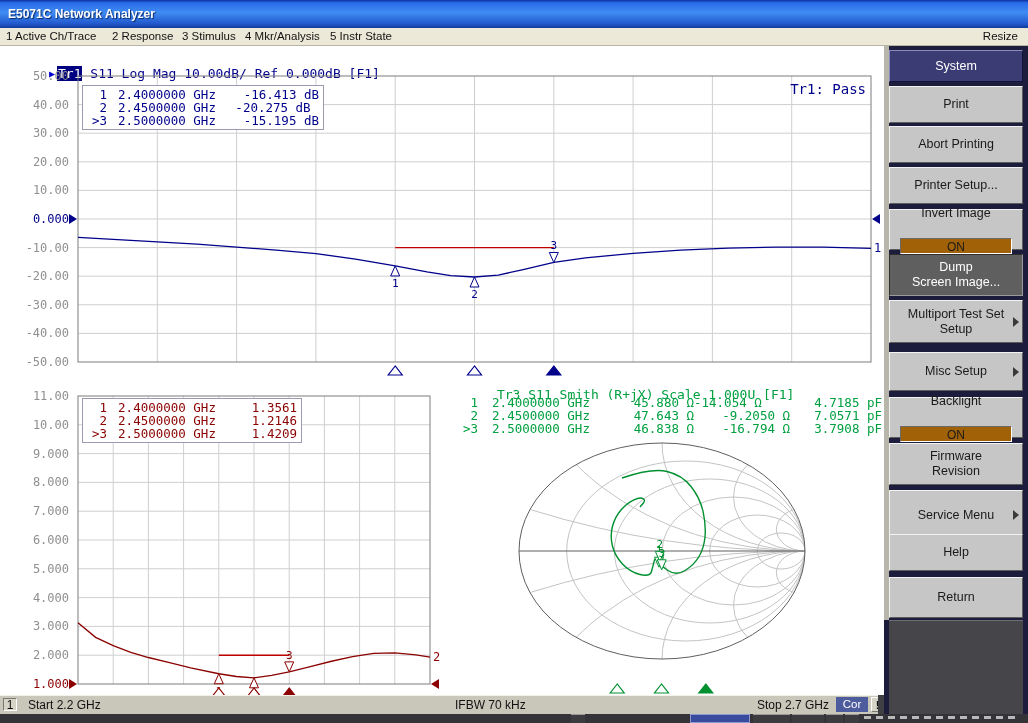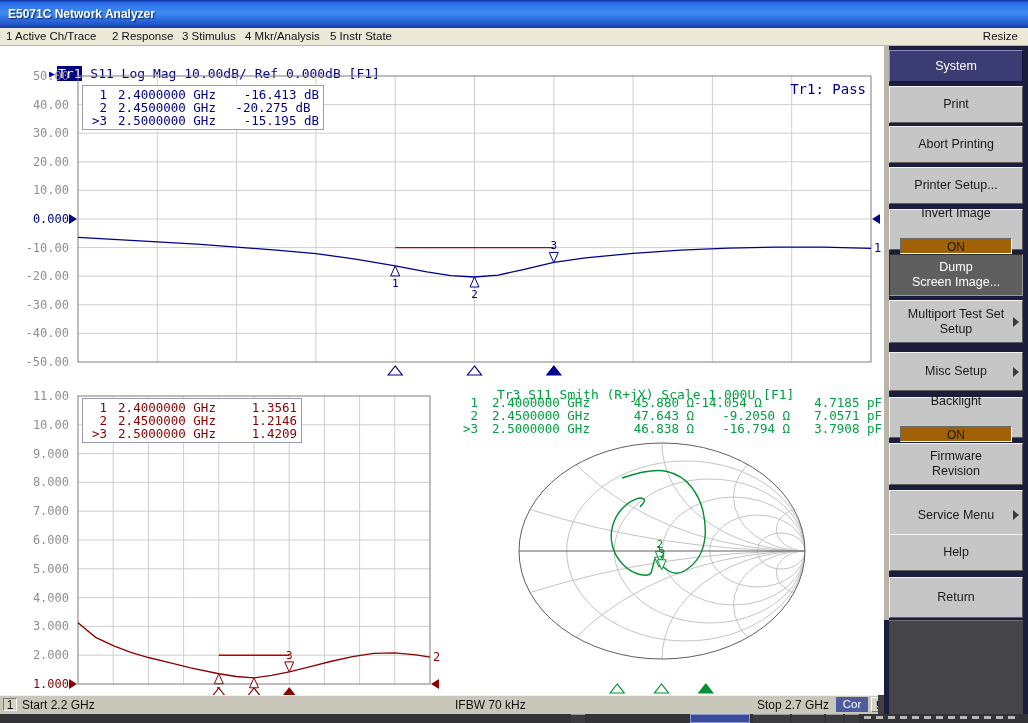--- a/index.html
+++ b/index.html
@@ -250,21 +250,21 @@
       <div class="softkey" style="top: 351px; height: 41px;"><span>Backlight</span><span class="toggle">ON</span></div>
       <div class="softkey" style="top: 397px; height: 42px;"><span>Firmware
 Revision</span></div>
       <div class="softkey" style="top: 444px; height: 50px;"><span>Service Menu</span><span class="subarrow"></span></div>
       <div class="softkey" style="top: 488px; height: 37px;"><span>Help</span></div>
       <div class="softkey" style="top: 531px; height: 41px;"><span>Return</span></div>
     </div>
 
   <div class="statusbar">
     <span class="chbox">1</span>
-    <span class="slabel" style="left:22px">Start 2.2 GHz</span>
+    <span class="slabel" style="left:28px">Start 2.2 GHz</span>
     <span class="slabel" style="left:455px">IFBW 70 kHz</span>
     <span class="slabel" style="left:757px">Stop 2.7 GHz</span>
     <span class="corbadge">Cor</span>
     <span class="alertbox">!</span>
   </div>
   <div class="statusfill"></div>
 
   <div class="bottomstrip">
     <div class="seg" style="left:571px;width:14px;background:#3c3c40;border-top:1px solid #9a9a9a"></div>
     <div class="seg" style="left:690px;width:60px;background:#3a4a9c;border:1px solid #8a9ad0"></div>

